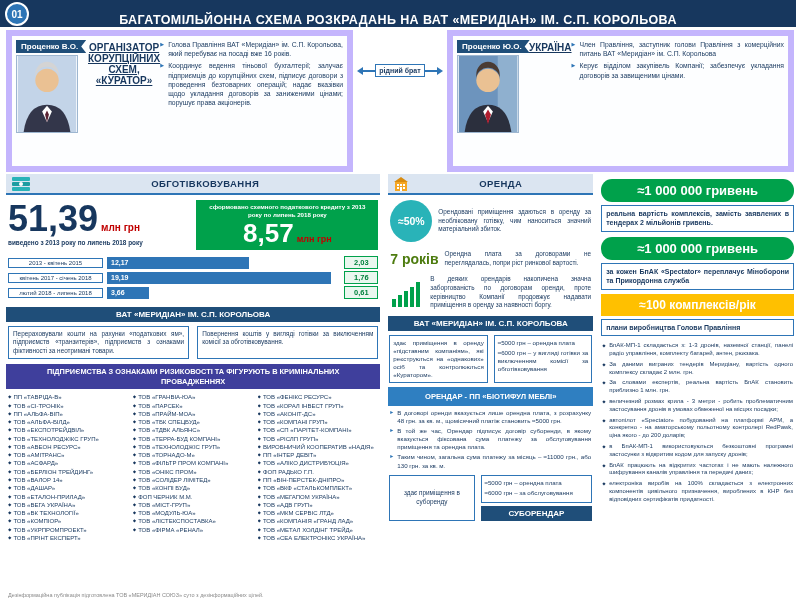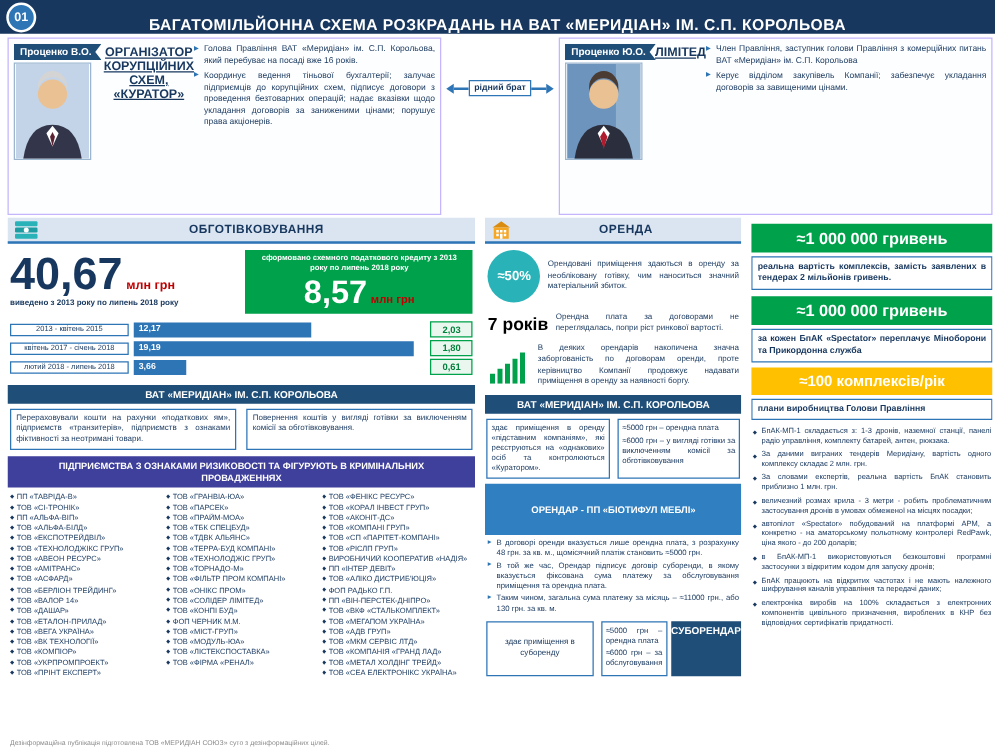--- a/index.html
+++ b/index.html
@@ -8,21 +8,21 @@
 
   
   .topbar { position:absolute; top:0; left:0; right:4px; height:27px; background:#17375e; display:flex; align-items:center; justify-content:center; }
   .topbar h1 { color:#fff; font-size:12.5px; font-weight:bold; letter-spacing:.4px;margin-top:12px; }
   .badge { position:absolute; top:2px; left:5px; width:24px; height:24px; border-radius:50%;
            background:#2e75b6; border:2px solid #fff; color:#fff; font-size:10px; font-weight:bold;
            display:flex; align-items:center; justify-content:center; z-index:3; }
 
   
   .persons { position:absolute; top:30px; left:6px; right:6px; height:142px; display:flex; gap:4px; }
-  .person { flex:1 1 46%; border:1px solid #c4b5fd; background:#fdfeff; display:flex; gap:6px; padding:4px; }
+  .person { flex:1 1 46%; border:6px solid #c4b5fd; background:#fdfeff; display:flex; gap:6px; padding:4px; }
   .photo-col { width:66px; flex:0 0 66px; display:flex; flex-direction:column; align-items:flex-start; }
   .nameplate { background:#1f4e79; color:#fff; font-size:8px; font-weight:bold; padding:2px 8px 2px 5px; margin-bottom:2px;
                clip-path:polygon(0 0,100% 0,calc(100% - 5px) 50%,100% 100%,0 100%); white-space:nowrap; }
   .photo svg { display:block; border:1px solid #9db6d0; }
   .person-body { flex:1; display:flex; }
   .person-title { color:#17375e; font-size:10px; font-weight:bold; text-align:center; text-decoration:underline; margin:2px 0 4px; }
   .person-bullets { list-style:none; }
   .person-bullets li { font-size:6.8px; color:#17375e; line-height:1.35; text-align:justify; margin-bottom:3px; padding-left:8px; position:relative; }
   .person-bullets li::before { content:"▶"; position:absolute; left:0; top:1px; font-size:5px; color:#2e75b6; }
   .relation { width:86px; flex:0 0 86px; display:flex; flex-direction:column; justify-content:flex-start; padding-top:34px; }
@@ -64,36 +64,36 @@
   .purple-bar { background:#3f3f9c; color:#fff; font-size:7.4px; font-weight:bold; text-align:center; line-height:1.3; padding:3px 10px; margin:2px 0 4px; }
   .companies { display:flex; gap:4px; padding:0 2px; }
   .company-col { flex:1; }
   .company-col div { font-size:6px; color:#17375e; line-height:1.38; white-space:nowrap; overflow:hidden; }
   .company-col div::before { content:"◆"; font-size:4.4px; color:#17375e; margin-right:2px; vertical-align:1px; }
 
   
   .stat-row { display:flex; gap:6px; align-items:center; margin:5px 2px 3px; }
   .circle50 { width:42px; height:42px; flex:0 0 42px; border-radius:50%; background:#29b3b8; color:#fff;
               font-size:10.5px; font-weight:bold; display:flex; align-items:center; justify-content:center; }
-  .years { flex:0 0 auto; font-size:14px; font-weight:bold; color:#000000; }
+  .years { flex:0 0 auto; font-size:14px; font-weight:bold; color:#4d7c0f; }
   .stat-text { flex:1; font-size:6.4px; color:#17375e; line-height:1.35; text-align:justify; }
   .rent-boxes { display:flex; gap:6px; margin:1px 1px 3px; }
   .rent-box { flex:1; border:1px solid #2e75b6; background:#fff; color:#17375e; font-size:6.2px; line-height:1.3; padding:3px; text-align:justify; }
   .rent-box .vline { margin-bottom:2px; }
-  .tenant-bar { background:#2f7fc1; color:#fff; font-size:7.6px; font-weight:bold; text-align:center; padding:16px 0; margin:1px 0 3px; }
+  .tenant-bar { background:#2f7fc1; color:#fff; font-size:7.6px; font-weight:bold; text-align:center; padding:5px 0; margin:1px 0 3px; }
   .rent-bullets { list-style:none; margin:0 2px 3px; }
   .rent-bullets li { font-size:6.2px; color:#17375e; line-height:1.3; text-align:justify; padding-left:7px; position:relative; margin-bottom:2px; }
   .rent-bullets li::before { content:"▸"; position:absolute; left:0; top:0; color:#2e75b6; font-size:6px; }
   .sub-row { display:flex; gap:6px; margin:0 1px; align-items:stretch; }
   .sub-left { flex:0 0 42%; border:1px solid #2e75b6; color:#17375e; font-size:6.4px; text-align:center; display:flex; align-items:center; justify-content:center; padding:3px; line-height:1.35; }
-  .sub-right { flex:1; display:flex; gap:3px; }
+  .sub-right { flex:1; display:flex; flex-direction:column; gap:3px; }
   .subtenant-bar { background:#1f4e79; color:#fff; font-size:8px; font-weight:bold; text-align:center; padding:3px 0; }
 
   
-  .stat-green { background:#00a14b; color:#fff; font-size:13px; font-weight:bold; text-align:center; padding:4px 2px; margin-top:5px; }
+  .stat-green { background:#00a14b; color:#fff; font-size:13px; font-weight:bold; text-align:center; padding:4px 2px; margin-top:5px;border-radius:11px; }
   .stat-yellow { background:#ffc000; color:#fff; font-size:12px; font-weight:bold; text-align:center; padding:4px 2px; margin-top:4px; }
   .stat-sub { border:1px solid #2e75b6; color:#17375e; font-size:7px; font-weight:bold; line-height:1.35; padding:3px 4px; margin-top:3px; text-align:justify; }
   .drone-bullets { margin-top:6px; padding:0 1px; }
   .drone-bullets div { font-size:6px; color:#17375e; line-height:1.3; text-align:justify; margin-bottom:3px; padding-left:7px; position:relative; }
   .drone-bullets div::before { content:"◆"; position:absolute; left:0; top:1px; font-size:4.4px; color:#17375e; }
 
   .footnote { position:absolute; bottom:2px; left:8px; font-size:5.5px; color:#8a8a8a; }
 </style>
 </head>
 <body>
@@ -150,21 +150,21 @@
             <rect x="40" y="0" width="20" height="78" fill="#8fb0cf"></rect>
             <circle cx="30" cy="25" r="12" fill="#eac193"></circle>
             <path d="M18 24 a12 12 0 0 1 24 0 l0 -5 a12 13 0 0 0 -24 0 z" fill="#4a3b33"></path>
             <path d="M6 78 Q10 50 30 50 Q50 50 54 78 Z" fill="#2b2f3d"></path>
             <polygon points="30,51 25,57 30,68 35,57" fill="#fff"></polygon>
             <polygon points="30,55 27,60 30,70 33,60" fill="#b01c2e"></polygon>
           </svg>
         </div>
       </div>
       <div class="person-body">
-        <div class="person-title">ЛІМІТЕД</div>
+        <div class="person-title">УКРАЇНА</div>
         <ul class="person-bullets">
 
         <li>Член Правління, заступник голови Правління з комерційних питань ВАТ «Меридіан» ім. С.П. Корольова</li>
             <li>Керує відділом закупівель Компанії; забезпечує укладання договорів за завищеними цінами.</li>
           </ul>
       </div>
     </div>
   </section>
 
   <section class="columns">
@@ -175,21 +175,21 @@
           <rect x="1" y="1" width="18" height="4" rx="1" fill="#29b3b8"></rect>
           <rect x="1" y="6" width="18" height="4" rx="1" fill="#1d9ca1"></rect>
           <rect x="1" y="11" width="18" height="4" rx="1" fill="#29b3b8"></rect>
           <circle cx="10" cy="8" r="2" fill="#ffffff"></circle>
         </svg>
         <div class="title">ОБГОТІВКОВУВАННЯ</div>
       </div>
 
       <div class="numbers-row">
         <div class="outflow">
-          <span class="big-num">40,67</span><span class="big-unit">млн грн</span>
+          <span class="big-num">51,39</span><span class="big-unit">млн грн</span>
           <div class="big-caption">виведено з 2013 року по липень 2018 року</div>
         </div>
         <div class="credit-box">
           <div class="credit-caption">сформовано схемного податкового кредиту з 2013 року по липень 2018 року</div>
           <div class="credit-line">
             <span class="credit-num">8,57</span><span class="credit-unit">млн грн</span>
           </div>
         </div>
       </div>
 
@@ -206,21 +206,21 @@
           </div>
 
 
           <div class="cash-row">
             <div class="cash-period">квітень 2017 - січень 2018</div>
             <div class="cash-barwrap">
               <div class="cash-bar" style="width: 96%;">
                 <span>19,19</span>
               </div>
             </div>
-            <div class="cash-credit">1,80</div>
+            <div class="cash-credit">1,76</div>
           </div>
 
           <div class="cash-row">
             <div class="cash-period">лютий 2018 - липень 2018</div>
             <div class="cash-barwrap">
               <div class="cash-bar" style="width: 18%;">
                 <span>3,66</span>
               </div>
             </div>
             <div class="cash-credit">0,61</div>

